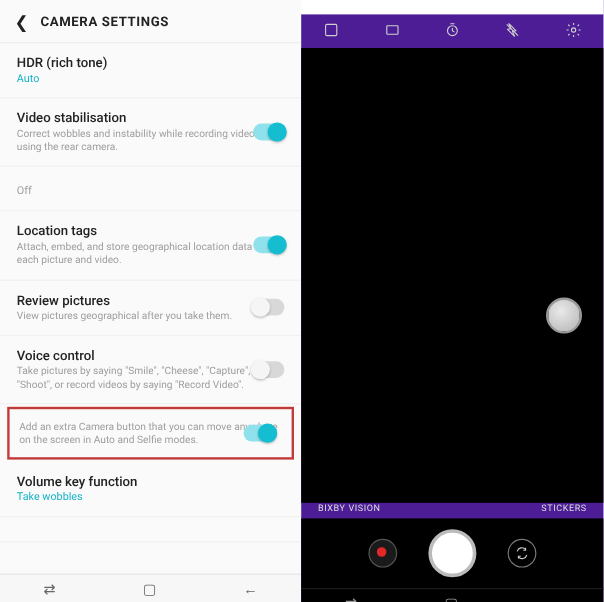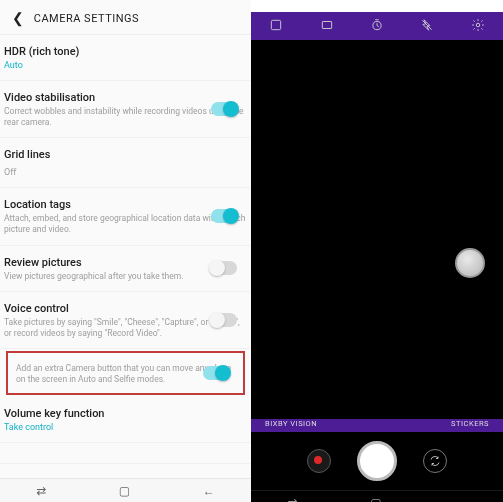--- a/index.html
+++ b/index.html
@@ -5,23 +5,23 @@
   * { box-sizing: border-box; margin: 0; padding: 0; }
   html, body { width: 503px; height: 502px; overflow: hidden; font-family: -apple-system, Roboto, Arial, sans-serif; background: #fff; }
   .wrap { display: flex; width: 503px; height: 502px; }
   .pane { height: 502px; position: relative; }
   .left { width: 251px; background: #fafafa; display: flex; flex-direction: column; }
   .right { width: 252px; background: #4c1d95; color: #fff; display: flex; flex-direction: column; margin-top: 12px; }
 
   
   .hdr { display: flex; align-items: center; gap: 10px; padding: 10px 12px 8px; border-bottom: 1px solid #eee; }
   .hdr .back { font-size: 14px; color: #222; }
-  .hdr .title { font-size: 11px; font-weight: 400; letter-spacing: .5px; color: #222; }
+  .hdr .title { font-size: 11px; font-weight: 700; letter-spacing: .5px; color: #222; }
   .scroll { flex: 1; overflow-y: auto; }
-  .item { padding: 10px 4px; border-bottom: 1px solid #f1f1f1; position: relative; }
+  .item { padding: 10px 14px; border-bottom: 1px solid #f1f1f1; position: relative; }
   .item .lbl { font-size: 11px; color: #222; font-weight: 500; }
   .item .sub { font-size: 8.5px; color: #9e9e9e; margin-top: 2px; line-height: 1.25; }
   .item .val-on { font-size: 9px; color: #12b3c7; margin-top: 2px; }
   .item .val-off { font-size: 9px; color: #9e9e9e; margin-top: 6px; }
   .section { padding: 10px 14px 4px; font-size: 8.5px; color: #9e9e9e; letter-spacing: .5px; }
   .toggle { position: absolute; right: 14px; top: 50%; transform: translateY(-50%); width: 26px; height: 14px; border-radius: 8px; }
   .toggle .knob { position: absolute; top: -1px; width: 16px; height: 16px; border-radius: 50%; background: #fff; box-shadow: 0 1px 2px rgba(0,0,0,.25); }
   .toggle.on { background: #8fe1ec; }
   .toggle.on .knob { right: -2px; background: #15bdd1; }
   .toggle.off { background: #d8d8d8; }
@@ -67,21 +67,20 @@
 
       <div class="item">
         <div class="lbl">Video stabilisation</div>
         <div class="sub">Correct wobbles and instability while recording videos using the rear camera.</div>
         <div class="toggle on">
             <div class="knob"></div>
           </div>
       </div>
 
       <div class="item">
-        <div class="lbl">Grid lines</div>
         <div class="val-off">Off</div>
       </div>
 
       <div class="item">
         <div class="lbl">Location tags</div>
         <div class="sub">Attach, embed, and store geographical location data within each picture and video.</div>
         <div class="toggle on">
             <div class="knob"></div>
           </div>
       </div>
@@ -104,21 +103,21 @@
 
       <div class="item highlight">
         <div class="sub">Add an extra Camera button that you can move anywhere on the screen in Auto and Selfie modes.</div>
         <div class="toggle on">
             <div class="knob"></div>
           </div>
       </div>
 
       <div class="item">
         <div class="lbl">Volume key function</div>
-        <div class="val-on">Take control</div>
+        <div class="val-on">Take wobbles</div>
       </div>
 
       <div class="item">
         
       </div>
 
     </div>
     <div class="navbar">
       <span>⇄</span>
       <span>▢</span>

